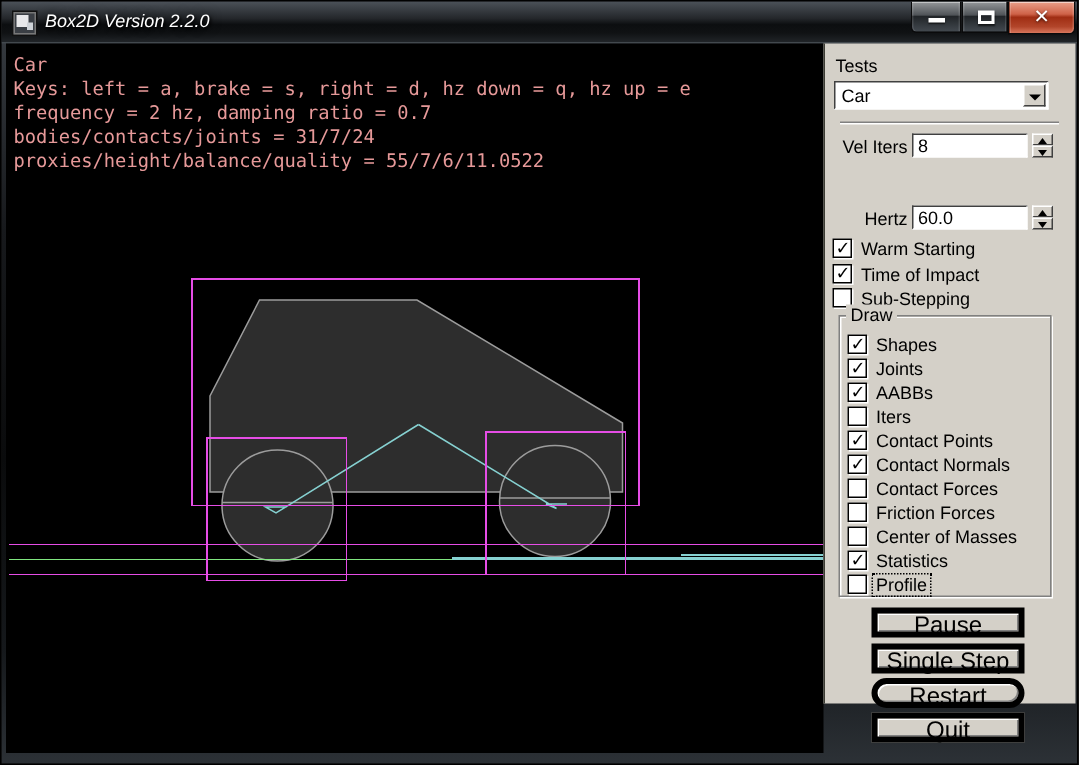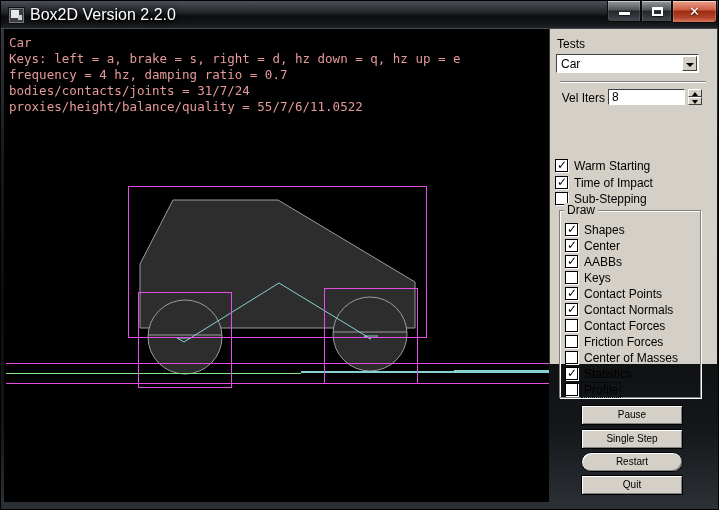--- a/index.html
+++ b/index.html
@@ -19,22 +19,23 @@
   }
   .titlebar::after{ content:""; position:absolute; left:0; right:0; bottom:0; height:1px; background:rgba(130,140,150,.35); }
   .win-icon {
     position:absolute; left:8px; top:7px; width:15px; height:15px;
     background:#3a3e44; border:1px solid #777; box-shadow:0 0 0 1px #111;
   }
   .win-icon .blk1{ position:absolute; left:1px; top:1px; width:8px; height:8px; background:#e8e8ea; }
   .win-icon .blk2{ position:absolute; right:1px; bottom:2px; width:4px; height:5px; background:#cfd3d8; }
   .win-title {
     position:absolute; left:29px; top:0; height:28px; line-height:27px;
-    color:#fff; font-size:16px; text-shadow:0 0 8px #000, 1px 1px 2px #000;
+    color:#fff; font-size:12px; text-shadow:0 0 8px #000, 1px 1px 2px #000;
     white-space:nowrap;
+    font-style:italic;
   }
   .caption-buttons { position:absolute; right:3px; top:0; height:22px; display:flex; }
   .cap-btn {
     position:relative; height:21px; margin-left:0;
     border:1px solid #0a0a0b; border-top:none;
     border-radius:0 0 4px 4px;
     background:linear-gradient(to bottom,rgba(255,255,255,.50),rgba(255,255,255,.16) 45%,rgba(0,0,0,.28) 50%,rgba(120,130,140,.28));
     background-color:#2e3338;
     box-shadow:inset 0 1px 0 rgba(255,255,255,.45), inset 1px 0 0 rgba(255,255,255,.12), inset -1px 0 0 rgba(255,255,255,.12);
   }
@@ -58,21 +59,21 @@
   }
   .stats {
     position:absolute; left:5px; top:6px;
     font-family:"DejaVu Sans Mono", monospace; font-size:12.5px; line-height:16px;
     letter-spacing:0; white-space:pre;
   }
   .stats div { height:16px; }
 
   
   .panel {
-    position:absolute; left:548px; top:28px; width:168px; height:335px;
+    position:absolute; left:548px; top:28px; width:168px; height:440px;
     background:#d4d0c8; border-left:1px solid #3c3c34;
     font-size:12px; color:#000;
   }
   .lbl { position:absolute; font-size:12px; color:#000; }
 
   .dropdown {
     position:absolute; left:6px; top:25px; width:143px; height:19px;
     background:#fff; border:1px solid; border-color:#404040 #fff #fff #404040;
   }
   .dropdown .dd-text { position:absolute; left:4px; top:1px; line-height:16px; font-size:12px; }
@@ -109,23 +110,23 @@
     font-family:"DejaVu Sans", sans-serif; }
   .cb-label { position:absolute; left:19px; top:0; line-height:14px; white-space:nowrap; }
   .cb-label.focused { outline:1px dotted #000; padding:0 2px; left:17px; }
 
   .groupbox { position:absolute; left:9px; top:181px; width:142px; height:188px;
     border:1px solid #808080; box-shadow:inset 1px 1px 0 #fff, 1px 1px 0 #fff; }
   .group-title { position:absolute; left:14px; top:174px; background:#d4d0c8; padding:0 3px; }
 
   .cls-btn {
     position:absolute; left:31px; width:102px; height:20px;
-    background:#d4d0c8; border:1px solid #000000;
+    background:#d4d0c8; border:4px solid #000000;
     box-shadow:inset 1px 1px 0 #fff, inset -1px -1px 0 #808080;
-    font-family:"Liberation Sans", sans-serif; font-size:10px; color:#000;
+    font-family:"Liberation Sans", sans-serif; font-size:16px; color:#000;
     text-align:center; line-height:18px; cursor:default;
   }
 </style>
 </head>
 <body>
 
 <div class="window">
 
   <div class="titlebar">
     <div class="win-icon">
@@ -157,21 +158,21 @@
         <line x1="297" y1="343" x2="545" y2="343" stroke="#86d1d1" stroke-width="2" shape-rendering="crispEdges"></line>
         <line x1="450" y1="341" x2="545" y2="341" stroke="#86d1d1" stroke-width="1" shape-rendering="crispEdges"></line>
         <polyline points="275,254 180,313 173,309 187,309" fill="none" stroke="#86d1d1" stroke-width="1"></polyline>
         <polyline points="275,254 367,310 360,307 374,307" fill="none" stroke="#86d1d1" stroke-width="1"></polyline>
         <line x1="2" y1="334" x2="545" y2="334" stroke="#e64de6" stroke-width="1" shape-rendering="crispEdges"></line>
         <line x1="2" y1="354" x2="545" y2="354" stroke="#e64de6" stroke-width="1" shape-rendering="crispEdges"></line>
         <rect x="124" y="157" width="298" height="151" fill="none" stroke="#e64de6" stroke-width="1" shape-rendering="crispEdges"></rect>
         <rect x="134" y="263" width="93" height="95" fill="none" stroke="#e64de6" stroke-width="1" shape-rendering="crispEdges"></rect>
         <rect x="320" y="259" width="93" height="95" fill="none" stroke="#e64de6" stroke-width="1" shape-rendering="crispEdges"></rect>
       </svg>
-    <div class="stats" id="stats-lines" style="color: rgb(230, 153, 153);"><div>Car</div><div>Keys: left = a, brake = s, right = d, hz down = q, hz up = e</div><div>frequency = 4 hz, damping ratio = 0.7</div><div>bodies/contacts/joints = 31/7/24</div><div>proxies/height/balance/quality = 55/7/6/11.0522</div></div>
+    <div class="stats" id="stats-lines" style="color: rgb(230, 153, 153);"><div>Car</div><div>Keys: left = a, brake = s, right = d, hz down = q, hz up = e</div><div>frequency = 2 hz, damping ratio = 0.7</div><div>bodies/contacts/joints = 31/7/24</div><div>proxies/height/balance/quality = 55/7/6/11.0522</div></div>
   </div>
 
   <div class="panel">
 
     <div class="lbl" style="left:7px; top:8px;">Tests</div>
 
     <div class="dropdown">
       <div class="dd-text">Car</div>
       <div class="dd-btn">
         <div class="dd-arrow"></div>
@@ -187,20 +188,32 @@
         <div class="spin-half spin-up">
             <div class="tri-up"></div>
           </div>
         <div class="spin-half spin-dn">
             <div class="tri-dn"></div>
           </div>
       </div>
     </div>
 
 
+    <div class="num-row" style="top:108px;">
+      <div class="nr-label">Hertz</div>
+      <input type="text" value="60.0" style="">
+      <div class="spinner">
+        <div class="spin-half spin-up">
+            <div class="tri-up"></div>
+          </div>
+        <div class="spin-half spin-dn">
+            <div class="tri-dn"></div>
+          </div>
+      </div>
+    </div>
 
     <div id="toggle-list">
         <div class="cb-row" style="left: 5px; top: 130px;">
           <span class="cb-box">
             <span class="cb-mark">✓</span>
           </span>
           <span class="cb-label">Warm Starting</span>
         </div>
         <div class="cb-row" style="left: 5px; top: 147px;">
           <span class="cb-box">
@@ -220,31 +233,31 @@
         <div class="cb-row" style="left: 15px; top: 194px;">
           <span class="cb-box">
             <span class="cb-mark">✓</span>
           </span>
           <span class="cb-label">Shapes</span>
         </div>
         <div class="cb-row" style="left: 15px; top: 210px;">
           <span class="cb-box">
             <span class="cb-mark">✓</span>
           </span>
-          <span class="cb-label">Center</span>
+          <span class="cb-label">Joints</span>
         </div>
         <div class="cb-row" style="left: 15px; top: 226px;">
           <span class="cb-box">
             <span class="cb-mark">✓</span>
           </span>
           <span class="cb-label">AABBs</span>
         </div>
         <div class="cb-row" style="left: 15px; top: 242px;">
           <span class="cb-box"></span>
-          <span class="cb-label">Keys</span>
+          <span class="cb-label">Iters</span>
         </div>
         <div class="cb-row" style="left: 15px; top: 258px;">
           <span class="cb-box">
             <span class="cb-mark">✓</span>
           </span>
           <span class="cb-label">Contact Points</span>
         </div>
         <div class="cb-row" style="left: 15px; top: 274px;">
           <span class="cb-box">
             <span class="cb-mark">✓</span>

